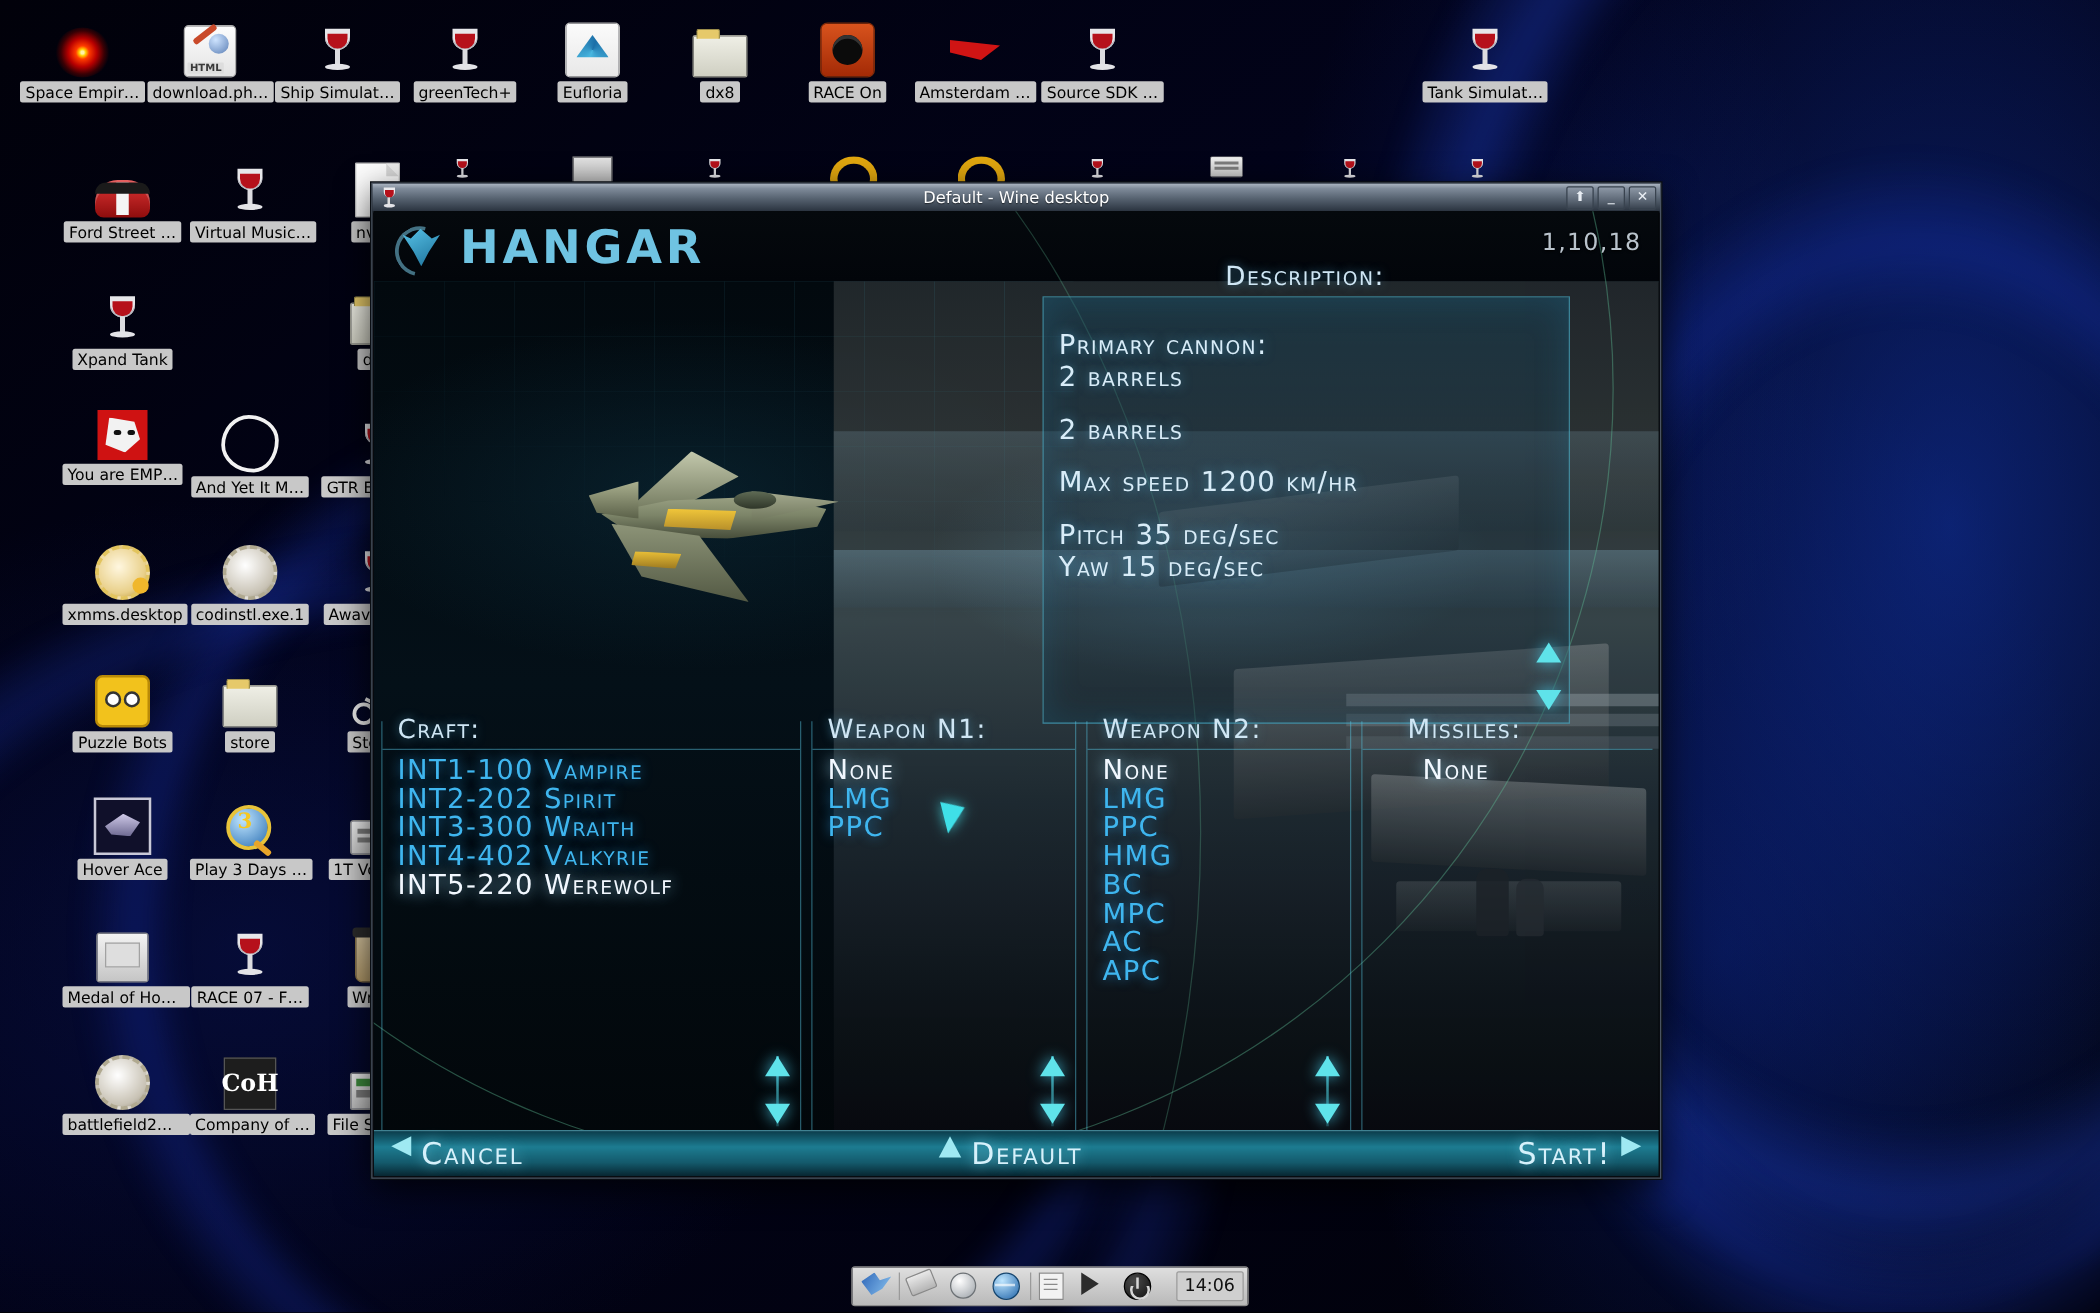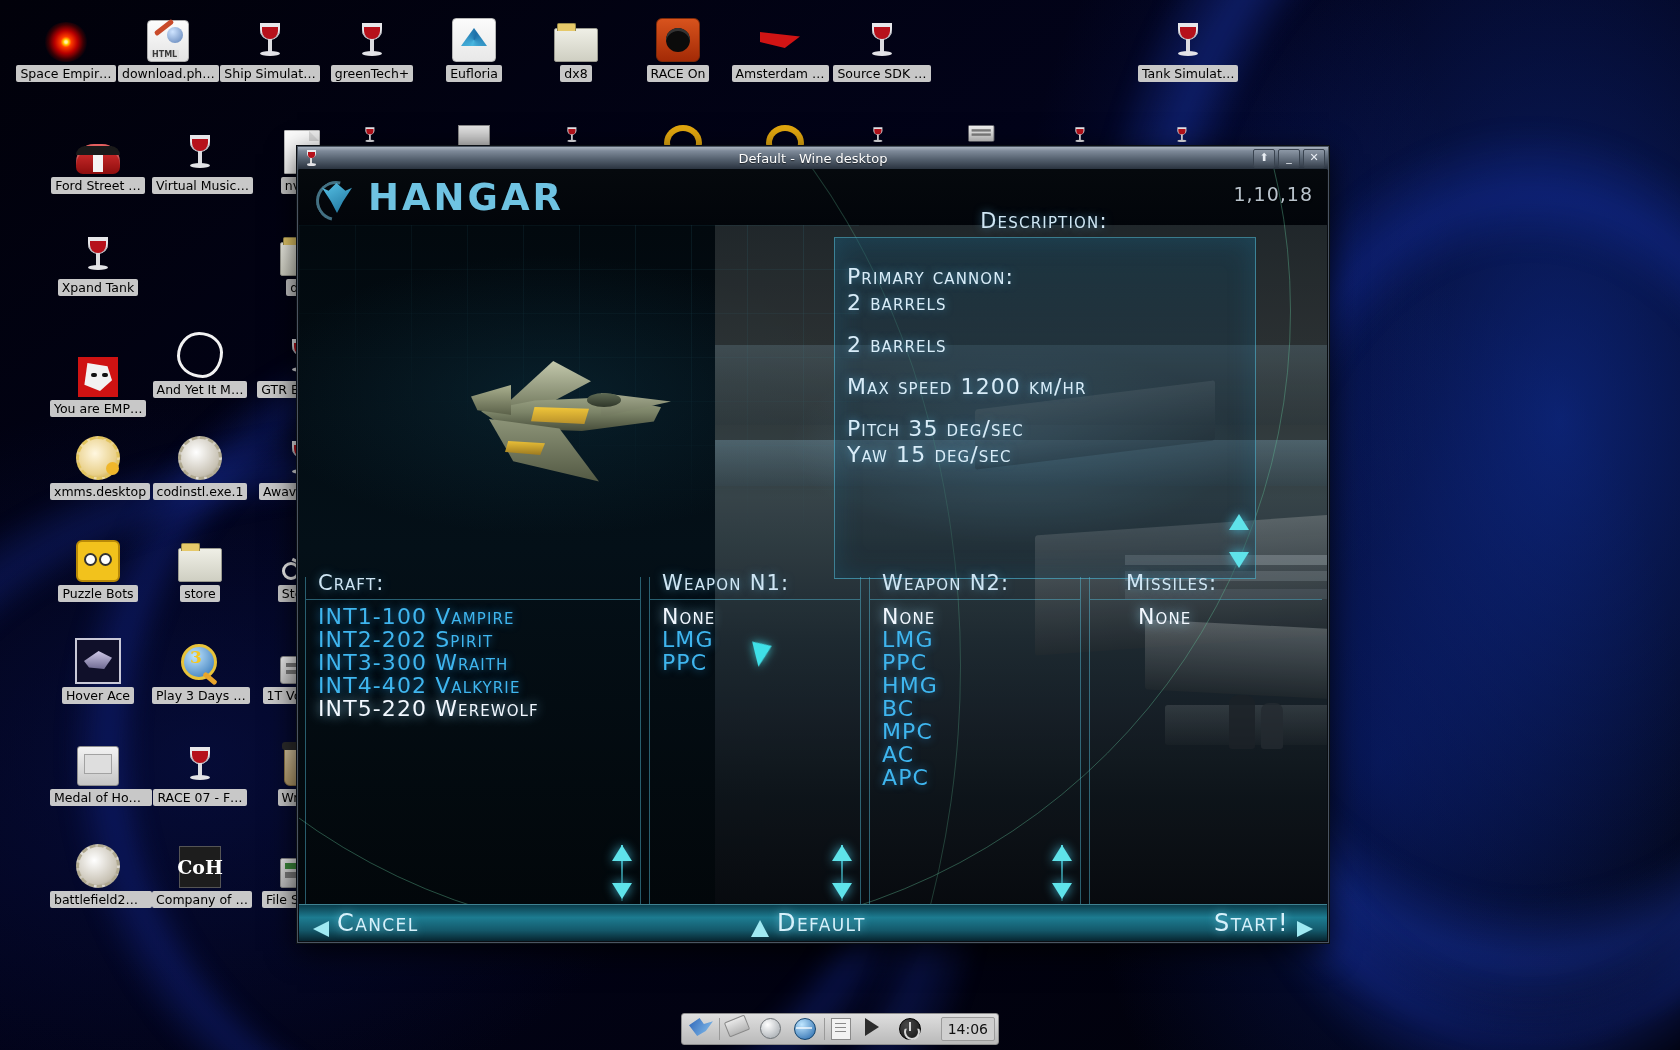--- a/index.html
+++ b/index.html
@@ -166,21 +166,20 @@
     position:absolute;right:14px;top:14px;color:#b9c3cc;font-size:19px;
     letter-spacing:1px;font-family:"DejaVu Sans",sans-serif;text-shadow:0 1px 2px #000;
   }
 
   
   #scene{
     position:absolute;left:0;top:56px;width:100%;height:716px;
     background:
       radial-gradient(ellipse 420px 200px at 250px 170px, rgba(18,66,86,.35), rgba(0,0,0,0) 70%),
       linear-gradient(180deg,#02090e 0%,#041018 45%,#020609 100%);
-    padding-left: 48px;
   }
   
   #photo{
     position:absolute;right:0;top:0;width:660px;height:716px;
     background:
       radial-gradient(ellipse 320px 140px at 300px 220px, rgba(110,170,200,.38), rgba(0,0,0,0) 70%),
       linear-gradient(180deg, rgba(38,44,48,.95) 0%, rgba(54,60,60,.92) 22%, rgba(70,84,88,.85) 38%, rgba(36,48,56,.9) 58%, rgba(16,22,28,.95) 80%, rgba(6,8,12,1) 100%);
     opacity:.9;
   }
   #photo .band{position:absolute;left:0;right:0;}
@@ -314,21 +313,21 @@
     transform:rotate(-14deg);filter:drop-shadow(0 0 5px rgba(70,230,240,.8));
   }
 
   
   #game-bottom{
     position:absolute;left:0;bottom:0;width:100%;height:36px;
     background:linear-gradient(180deg,#0b3d4c 0%,#1d7c91 35%,#14596b 70%,#072530 100%);
     border-top:1px solid rgba(120,220,240,.5);
   }
   .btn-sci{
-    position:absolute;top:4px;display:flex;align-items:flex-end;gap:8px;
+    position:absolute;top:4px;display:flex;align-items:flex-start;gap:8px;
     font-family:"DejaVu Sans","Liberation Sans",sans-serif;
     font-variant:small-caps;letter-spacing:1.4px;font-size:24px;
     color:#d6f1fb;text-shadow:0 0 10px rgba(120,220,245,.8);
   }
   .tri-l{width:0;height:0;border-right:16px solid #9fe9f2;border-top:8px solid transparent;border-bottom:8px solid transparent;}
   .tri-m{width:0;height:0;border-left:9px solid transparent;border-right:9px solid transparent;border-bottom:17px solid #9fe9f2;}
   .tri-r{width:0;height:0;border-left:16px solid #9fe9f2;border-top:8px solid transparent;border-bottom:8px solid transparent;}
 
   
   #taskbar{
@@ -536,21 +535,21 @@
           <div class="foot"></div>
         </div>
       </div>
     <span class="label">Xpand Tank</span></div>
   <div class="dicon" style="left:222px;top:224px;">
     <div class="glyph">
         <div class="folder"></div>
       </div>
     <span class="label">ddo</span></div>
 
-  <div class="dicon" style="left:18px;top:345px;">
+  <div class="dicon" style="left:18px;top:316px;">
     <div class="glyph">
         <div class="empire">
           <div class="f"></div>
           <div class="e"></div>
           <div class="e2"></div>
         </div>
       </div>
     <span class="label">You are EMP…</span></div>
   <div class="dicon" style="left:120px;top:326px;">
     <div class="glyph">

